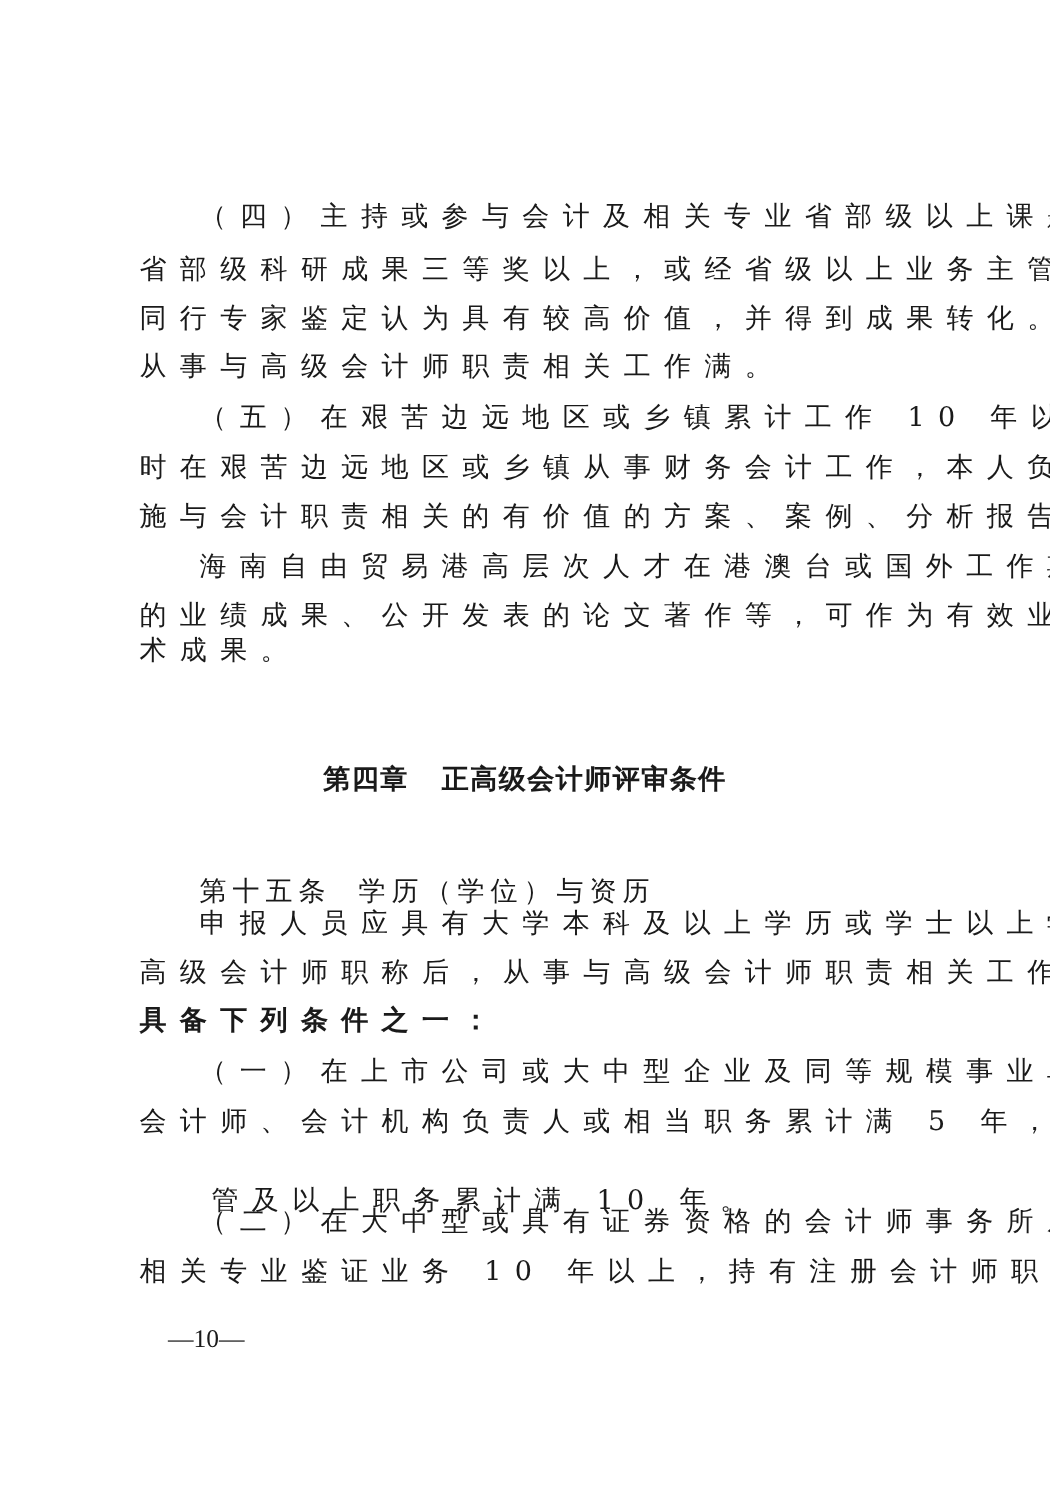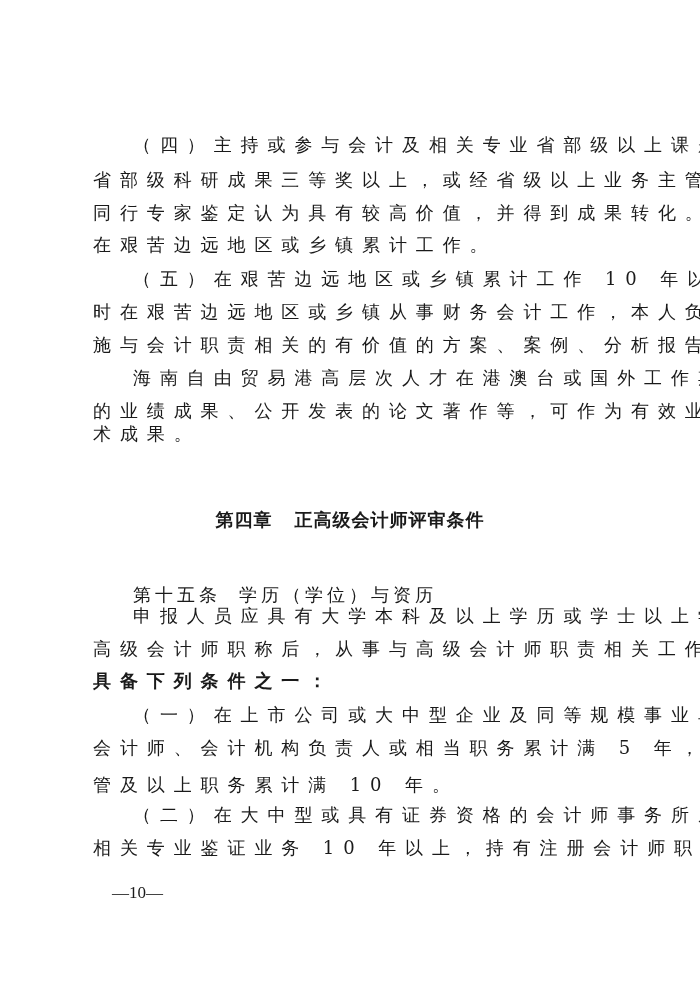--- a/index.html
+++ b/index.html
@@ -16,21 +16,21 @@
              font-family:"Liberation Serif", serif; letter-spacing:0;margin-left:20px; }
 </style>
 </head>
 <body>
 
 <div>
 
   <div class="line indent" style="top:132px;">（四）主持或参与会计及相关专业省部级以上课题研究，获</div>
   <div class="line" style="top:167px;">省部级科研成果三等奖以上，或经省级以上业务主管部门组织的</div>
   <div class="line" style="top:200px;">同行专家鉴定认为具有较高价值，并得到成果转化。以上成果均</div>
-  <div class="line" style="top:232px;">在艰苦边远地区或乡镇累计工作。</div>
+  <div class="line" style="top:232px;">从事与高级会计师职责相关工作满。</div>
 
   <div class="line indent" style="top:266px;">（五）在艰苦边远地区或乡镇累计工作 10 年以上，且申报</div>
   <div class="line" style="top:299px;">时在艰苦边远地区或乡镇从事财务会计工作，本人负责主持并实</div>
   <div class="line" style="top:332px;">施与会计职责相关的有价值的方案、案例、分析报告等 1 篇。</div>
 
   <div class="line indent" style="top:365px;">海南自由贸易港高层次人才在港澳台或国外工作期间取得</div>
   <div class="line" style="top:398px;">的业绩成果、公开发表的论文著作等，可作为有效业绩成果和学</div>
   <div class="line" style="top:421px;">术成果。</div>
 
   <div class="heading">
@@ -40,19 +40,19 @@
   <div class="line indent article" style="top:570px;">
     <span>第十五条</span><span style="display:inline-block;width:18px;"></span><span>学历（学位）与资历</span>
   </div>
 
   <div class="line indent" style="top:603px;">申报人员应具有大学本科及以上学历或学士以上学位，取得</div>
   <div class="line" style="top:636px;">高级会计师职称后，从事与高级会计师职责相关工作满 5 年，且</div>
   <div class="line" style="top:668px;font-weight:bold;">具备下列条件之一：</div>
 
   <div class="line indent" style="top:702px;">（一）在上市公司或大中型企业及同等规模事业单位担任总</div>
   <div class="line" style="top:735px;">会计师、会计机构负责人或相当职务累计满 5 年，或担任会计主</div>
-  <div class="line" style="top:772px;">管及以上职务累计满 10 年。</div>
+  <div class="line" style="top:788px;margin-left:48px;">管及以上职务累计满 10 年。</div>
 
   <div class="line indent" style="top:802px;">（二）在大中型或具有证券资格的会计师事务所从事会计及</div>
   <div class="line" style="top:835px;">相关专业鉴证业务 10 年以上，持有注册会计师职业资格专职执</div>
 
   <div class="pagenum">—10—</div>
 </div>
 
 </body></html>

